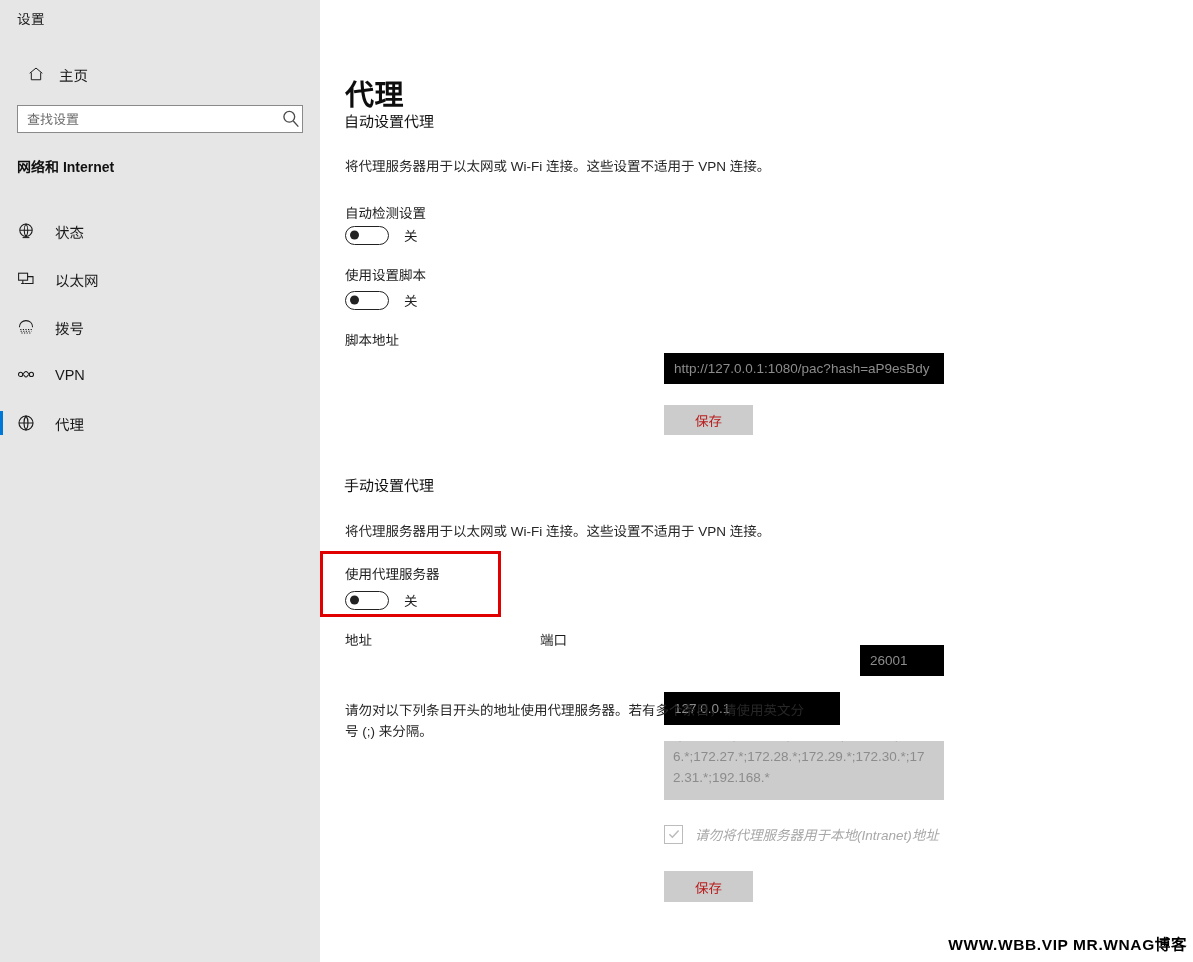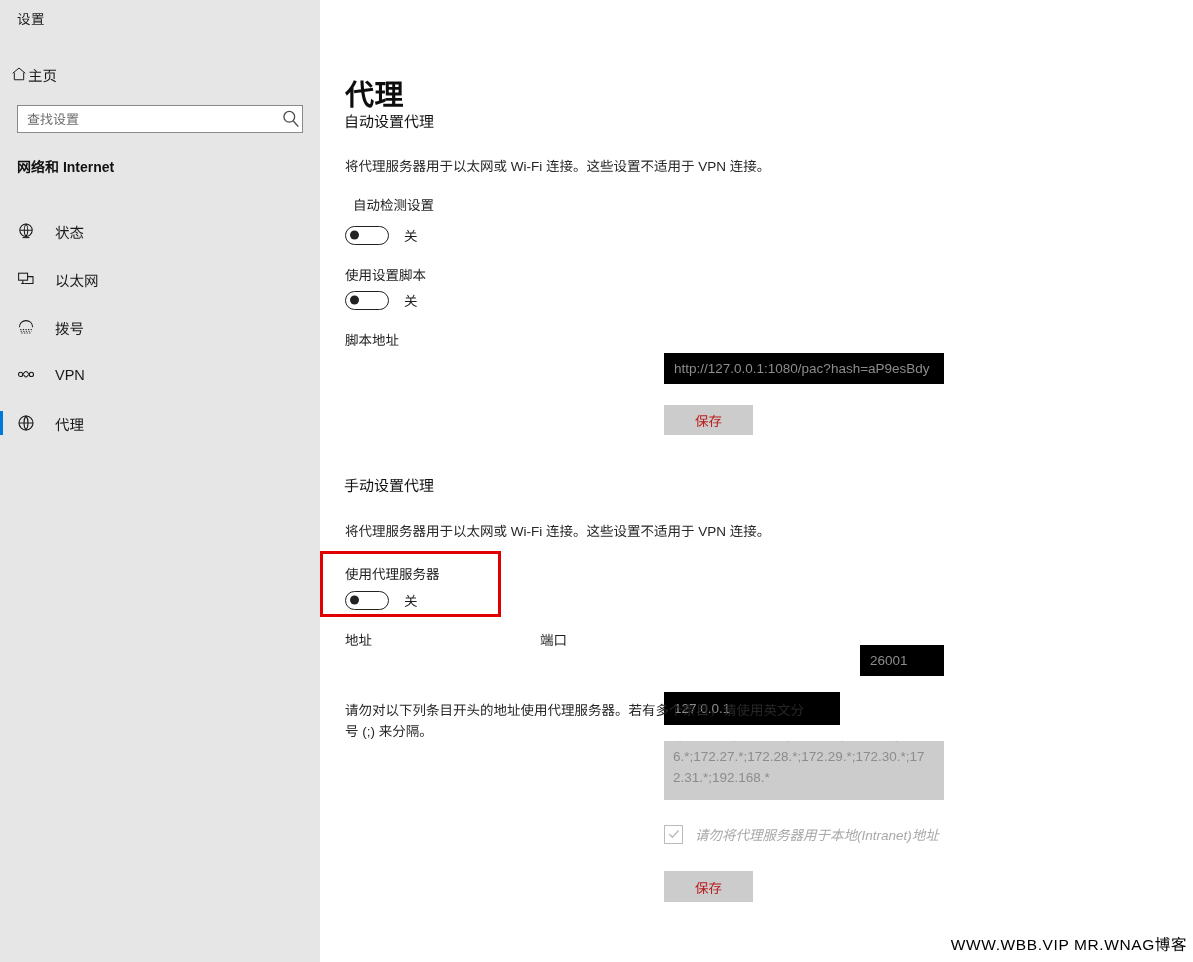--- a/index.html
+++ b/index.html
@@ -18,23 +18,23 @@
   #sidebar {
     position: absolute; left: 0; top: 0;
     width: 320px; height: 962px;
     background: #e6e6e6;
   }
   #settings-title {
     position: absolute; left: 17px; top: 8px;
     font-size: 13.5px; color: #1a1a1a; letter-spacing: .5px;
   }
   #home-row {
-    position: absolute; left: 3px; top: 59px;
+    position: absolute; left: 20px; top: 59px;
     width: 300px; height: 30px;
-    display: flex; align-items: center; 
+    display: flex; align-items: center; gap: 14px;
     padding-left: 7px; cursor: default;
   }
   #home-row .ico { width: 18px; height: 18px; display: block; color: #1a1a1a; }
   #home-row .lbl { font-size: 14.5px; color: #1a1a1a; }
 
   #search-box {
     position: absolute; left: 17px; top: 105px;
     width: 286px; height: 28px;
     background: #ffffff;
     border: 1px solid #8a8a8a;
@@ -166,21 +166,21 @@
   
   #highlight-box {
     position: absolute; left: 320px; top: 551px;
     width: 181px; height: 66px;
     border: 3px solid #e00000;
     pointer-events: none;
   }
 
   #watermark {
     position: absolute; right: 6px; bottom: 8px;
-    font-size: 15.5px; font-weight: normal; color: #000000;
+    font-size: 15.5px; font-weight: bold; color: #000000;
     letter-spacing: .6px; white-space: nowrap;
   }
 </style>
 </head>
 <body>
 
 <div id="app">
 
   <div id="sidebar">
 
@@ -272,21 +272,21 @@
     </nav>
   </div>
 
   <div id="main">
 
     <h1 id="page-title">代理</h1>
 
     <div class="section-head" style="top:110px;">自动设置代理</div>
     <div class="section-desc" style="top:155px;">将代理服务器用于以太网或 Wi-Fi 连接。这些设置不适用于 VPN 连接。</div>
 
-    <div class="field-label" style="top:194px;margin-left:8px;">自动检测设置</div>
+    <div class="field-label" style="top:202px;">自动检测设置</div>
     <div class="toggle-row" style="top:225px;">
       <span class="switch">
           <span class="knob"></span>
         </span>
       <span class="state">关</span>
     </div>
 
     <div class="field-label" style="top:264px;">使用设置脚本</div>
     <div class="toggle-row" style="top:290px;">
       <span class="switch">

